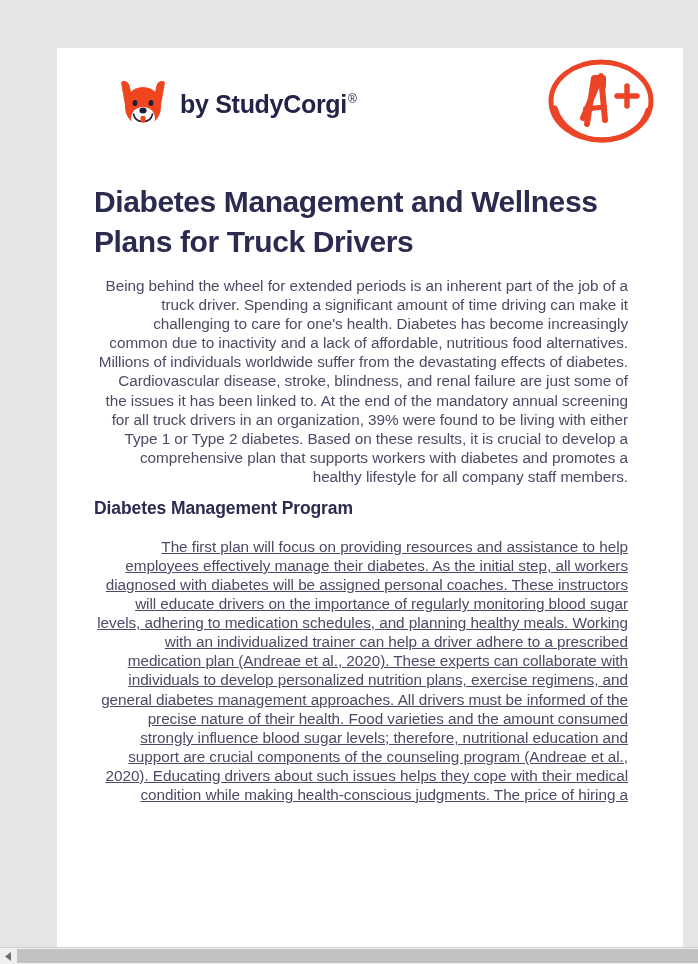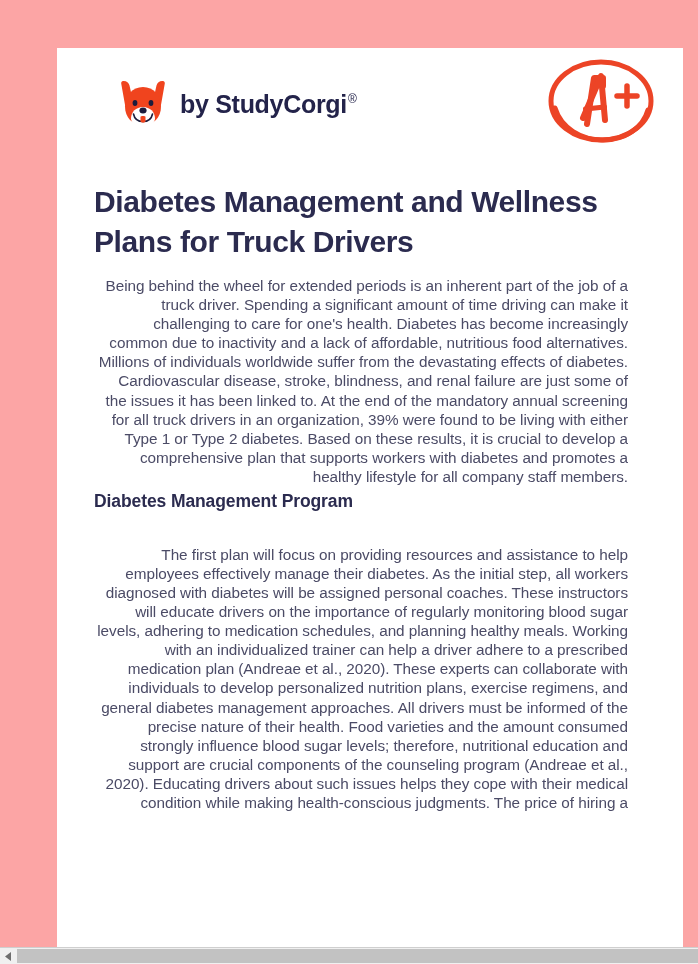--- a/index.html
+++ b/index.html
@@ -15,21 +15,21 @@
     position: relative;
   }
 
   
   #viewport {
     position: absolute;
     left: 0; top: 0;
     width: 698px;
     height: 947px;
     overflow: hidden;
-    background: #fca5a5;
+    background: #e5e5e5;
   }
 
   #page-sheet {
     position: absolute;
     left: 57px;
     top: 48px;
     width: 626px;
     min-height: 920px;
     background: #ffffff;
     box-sizing: border-box;
@@ -118,33 +118,34 @@
 
   h2.section-heading {
     font-size: 17.5px;
     font-weight: bold;
     color: #2b2b4f;
     margin: 29px 0 0 0;
     line-height: 1.3;
     letter-spacing: -0.1px;
   }
   h2.section-heading.tight {
-    margin-top: 4px;
+    margin-top: 11px;
   }
 
   p.para {
     font-size: 15.3px;
     line-height: 19.1px;
     color: #4b4b66;
     margin: 14px 0 0 0;
     text-align: right;
     letter-spacing: -0.05px;
   }
   p.para.tight-top {
-    margin-top: 32px;
+    margin-top: 17px;
+    text-decoration: underline;
   }
 
   
   #hscroll {
     position: absolute;
     left: 0;
     bottom: 0;
     width: 698px;
     height: 17px;
     background: #f0f0f0;

